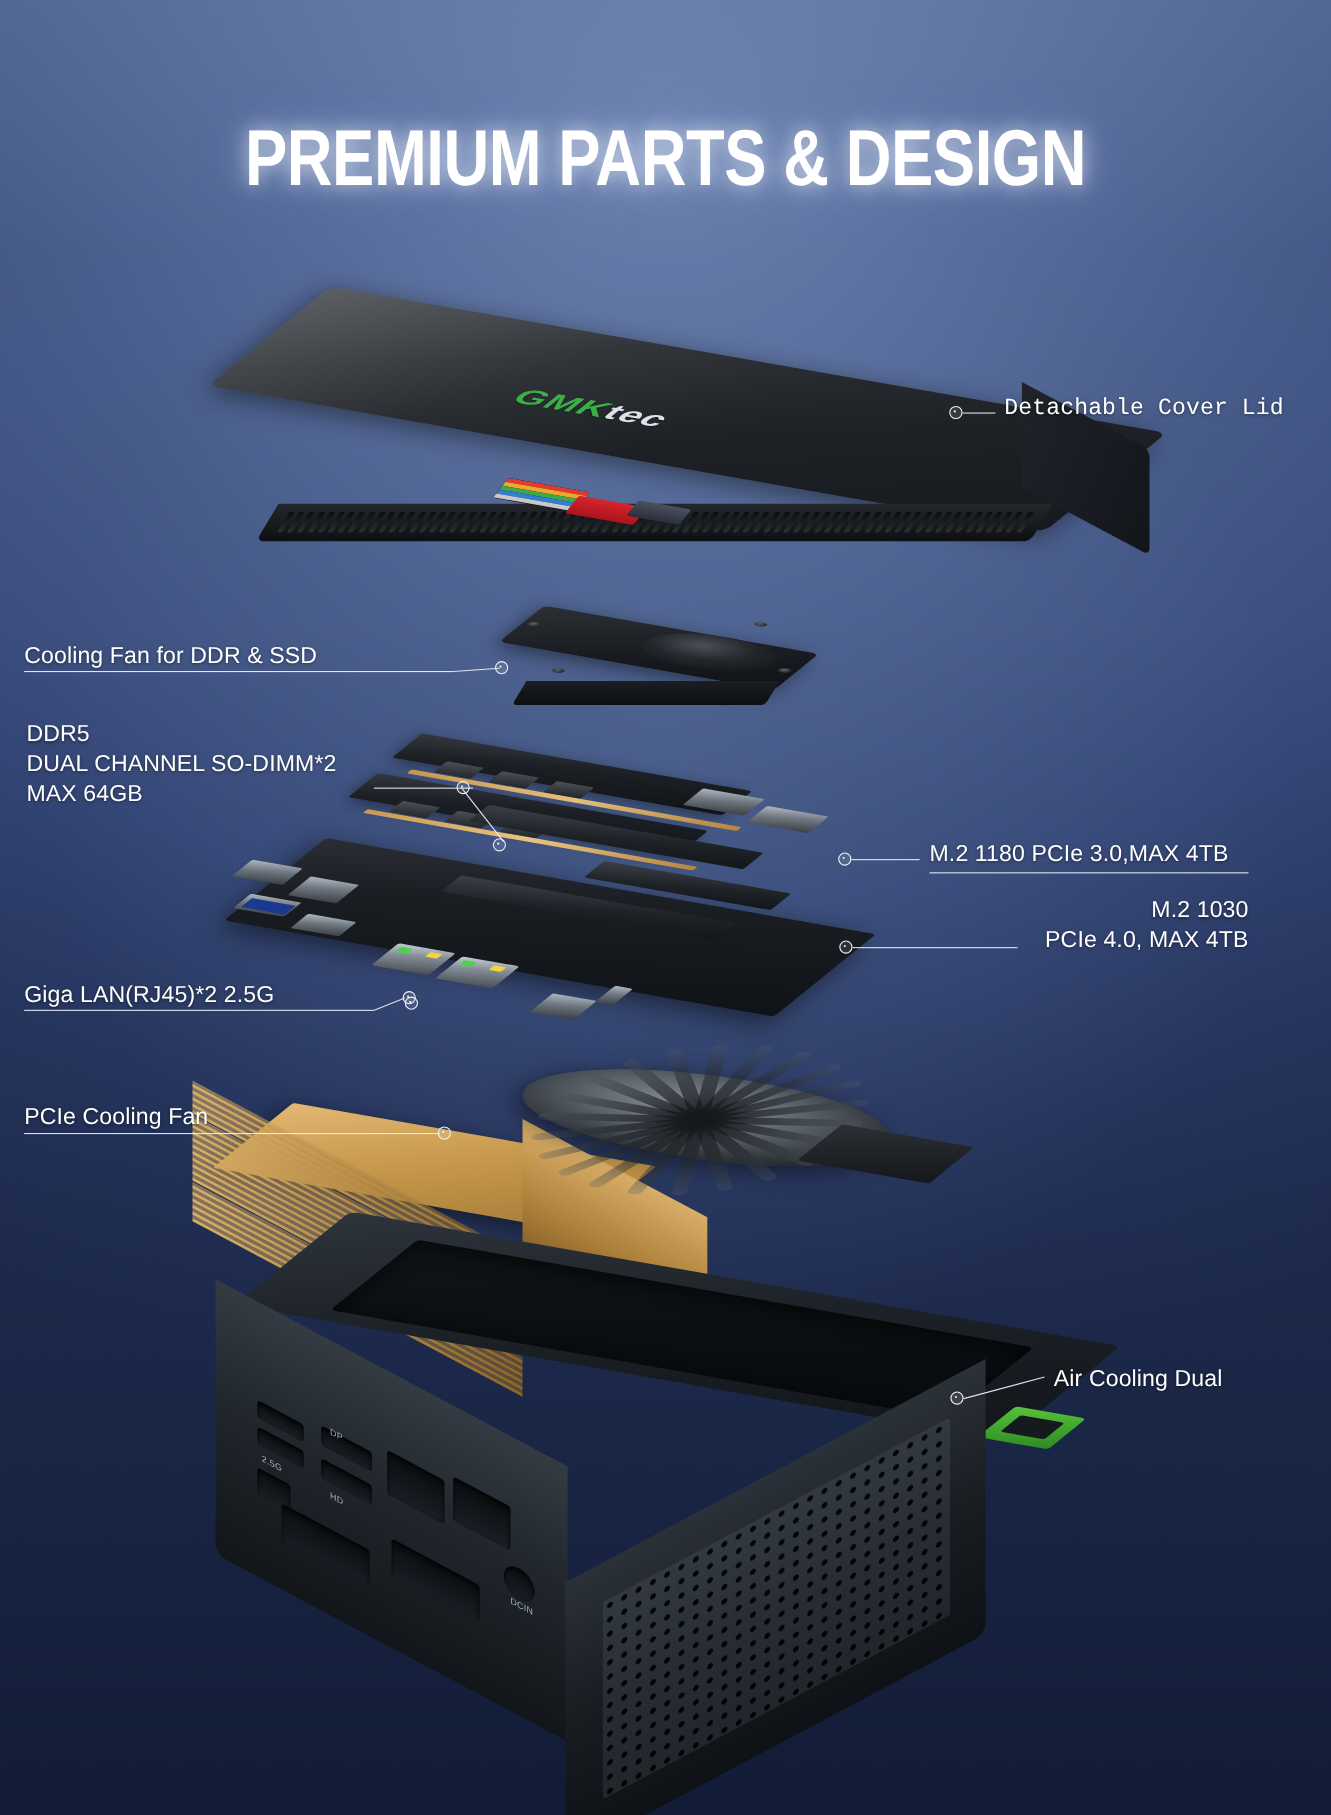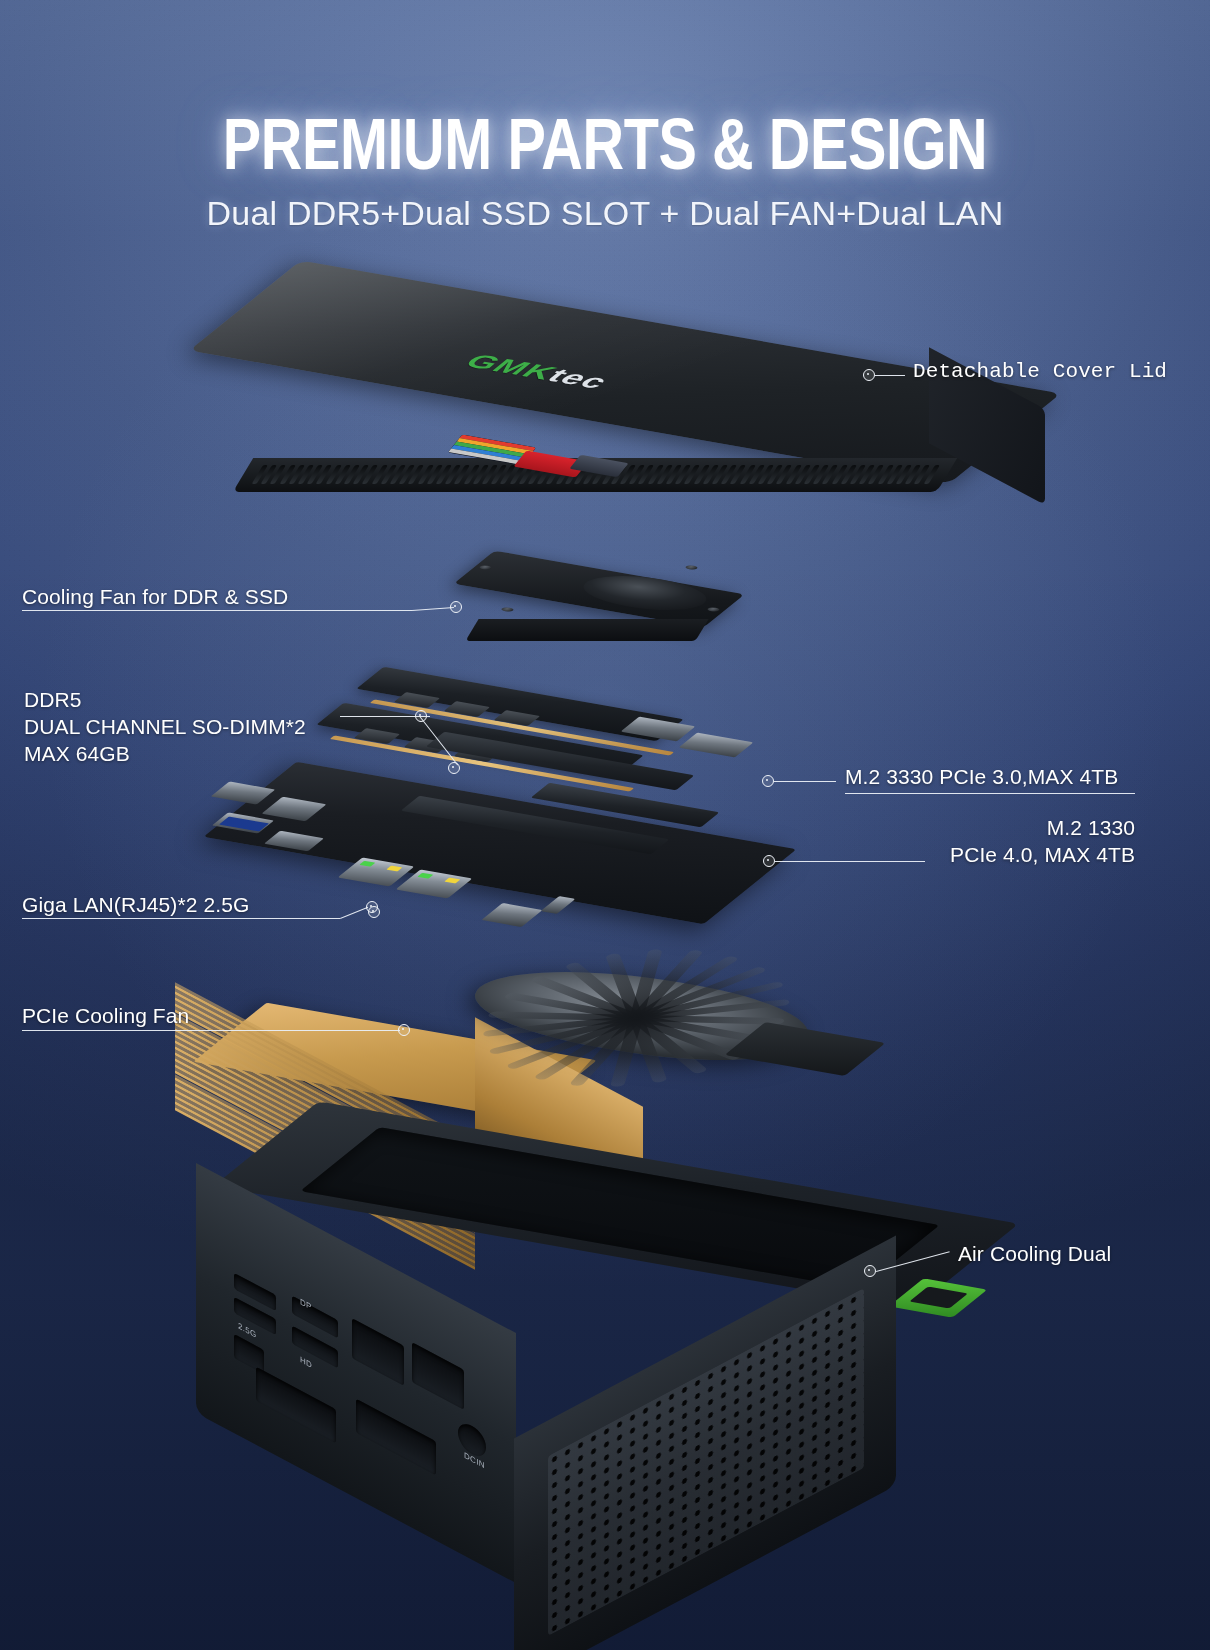--- a/index.html
+++ b/index.html
@@ -311,21 +311,20 @@
 </style>
 </head>
 <body>
 
 <div id="bg"></div>
 <div id="bg-vign"></div>
 <div id="bg-noise"></div>
 
 <div id="header">
   <div id="title">PREMIUM PARTS &amp; DESIGN</div>
-  <div id="subtitle">Dual DDR5+Dual SSD SLOT + Dual FAN+Dual LAN</div>
 </div>
 
 <div id="stage">
 
   <div class="layer" id="lid">
     <div class="lid-top"></div>
     <div class="lid-sheen"></div>
     <div class="lid-side"></div>
     <div class="lid-front"></div>
     <div class="lid-vents" id="lidvents">
@@ -575,40 +574,40 @@
 </div>
 
 <div class="callout">
   <div class="ctext" style="left:22px; top:583px;">Cooling Fan for DDR &amp; SSD</div>
   <div class="lead" style="left:22px; top:610px; width:390px;"></div>
   <div class="lead-d" style="left:412px; top:610px; width:42px; transform:rotate(-4deg);"></div>
   <div class="dot" style="left:450px; top:601px;"></div>
 </div>
 
 <div class="callout">
-  <div class="ctext multi" style="left:24px; top:686px;">DDR5
+  <div class="ctext multi" style="left:24px; top:654px;">DDR5
 DUAL CHANNEL SO-DIMM*2
 MAX 64GB</div>
   <div class="lead" style="left:340px; top:716px; width:90px;"></div>
   <div class="lead-d" style="left:420px; top:716px; width:62px; transform:rotate(52deg);"></div>
   <div class="dot" style="left:415px; top:710px;"></div>
   <div class="dot" style="left:448px; top:762px;"></div>
 </div>
 
 <div class="callout">
   <div class="dot" style="left:762px; top:775px;"></div>
   <div class="lead" style="left:774px; top:781px; width:62px;"></div>
-  <div class="ctext" style="left:845px; top:763px;">M.2 3330 PCIe 3.0,MAX 4TB</div>
+  <div class="ctext" style="left:845px; top:763px;">M.2 1180 PCIe 3.0,MAX 4TB</div>
   <div class="lead" style="left:845px; top:793px; width:290px;"></div>
 </div>
 
 <div class="callout">
   <div class="dot" style="left:763px; top:855px;"></div>
   <div class="lead" style="left:775px; top:861px; width:150px;"></div>
-  <div class="ctext multi ralign" style="left:805px; top:814px; width:330px;">M.2 1330
+  <div class="ctext multi ralign" style="left:805px; top:814px; width:330px;">M.2 1030
 PCIe 4.0, MAX 4TB</div>
 </div>
 
 <div class="callout">
   <div class="ctext" style="left:22px; top:891px;">Giga LAN(RJ45)*2 2.5G</div>
   <div class="lead" style="left:22px; top:918px; width:318px;"></div>
   <div class="lead-d" style="left:340px; top:918px; width:30px; transform:rotate(-22deg);"></div>
   <div class="dot" style="left:366px; top:901px;"></div>
   <div class="dot" style="left:368px; top:906px;"></div>
 </div>

